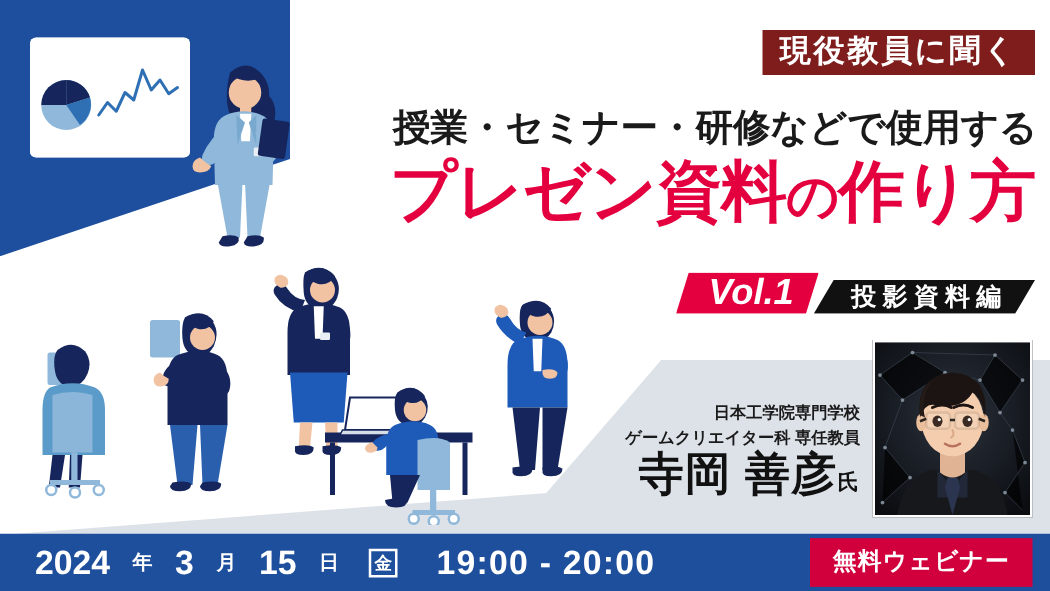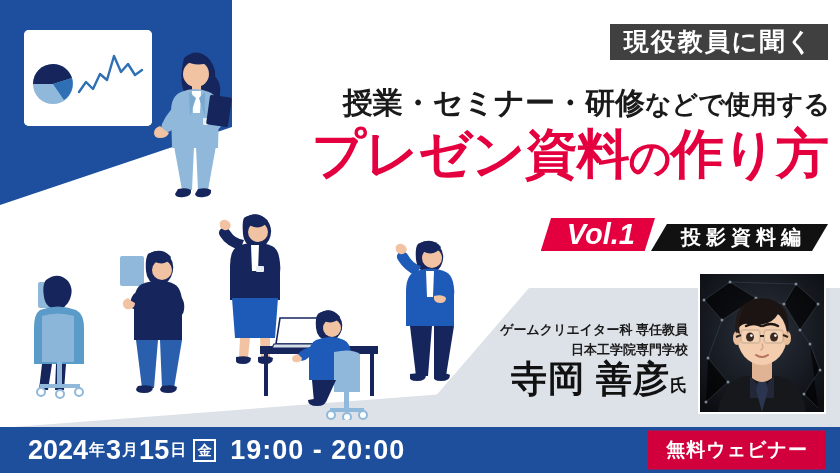--- a/index.html
+++ b/index.html
@@ -44,37 +44,37 @@
     border-radius:5px;
   }
   .wb-svg { display:block; width:128px; height:96px; }
 
   
   .illus { position:absolute; }
 
   
   .kicker {
     position:absolute; right:12px; top:24px;
-    background:#404040;
+    background:#7f1d1d;
     color:#ffffff;
     font-size:25px; font-weight:bold;
     letter-spacing:2px;
     padding:4px 14px 6px 14px;
     line-height:1.05;
     white-space:nowrap;
   }
   .title-sub {
     position:absolute; right:10px; top:86px;
     color:#1a1a1a;
     font-size:30px; font-weight:bold;
     letter-spacing:0px;
     white-space:nowrap;
     line-height:1.1;
   }
-  .title-sub .sm { font-size:26px;margin-top:36px; }
+  .title-sub .sm { font-size:30px;margin-top:36px; }
   .title-main {
     position:absolute; right:12px; top:125px;
     color:#e4003f;
     font-size:53px; font-weight:bold;
     letter-spacing:-1px;
     white-space:nowrap;
     line-height:1.1;
   }
   .title-main .sm { font-size:42px; }
 
@@ -140,20 +140,21 @@
     background:#1e4f9c;
     display:flex; align-items:center;
   }
   .date-line {
     color:#ffffff;
     font-size:27px; font-weight:bold;
     margin-left:28px;
     display:flex; align-items:center;
     white-space:nowrap;
     letter-spacing:0px;
+    gap:17px;
   }
   .date-line .unit { font-size:16px; margin:0 1px; }
   .daybox {
     display:inline-flex; align-items:center; justify-content:center;
     border:2px solid #ffffff;
     font-size:14px; font-weight:bold;
     width:23px; height:23px;
     margin:0 10px 0 6px;
     line-height:1;
   }
@@ -361,22 +362,22 @@
   <div class="title-main">
     <span>プレゼン資料</span><span class="sm">の</span><span>作り方</span>
   </div>
 
   <div class="vol-strip">
     <div class="vol-red">Vol.1</div>
     <div class="vol-black">投影資料編</div>
   </div>
 
   <div class="spk-org">
+    <div>日本工学院専門学校</div>
     <div>ゲームクリエイター科 専任教員</div>
-    <div>日本工学院専門学校</div>
   </div>
 
   <div class="spk-name">
     <span>寺岡 善彦</span><span class="suffix">氏</span>
   </div>
 
   <div class="portrait">
     <svg width="124" height="138" viewBox="0 0 124 138">
       <defs>
         <radialGradient id="bgGlow" cx="50%" cy="42%" r="70%">

